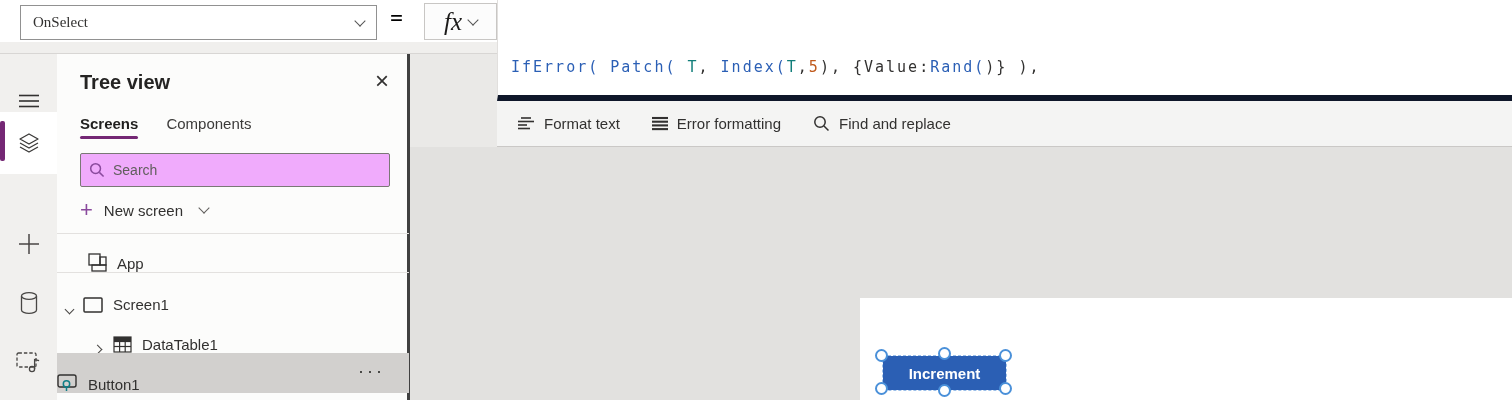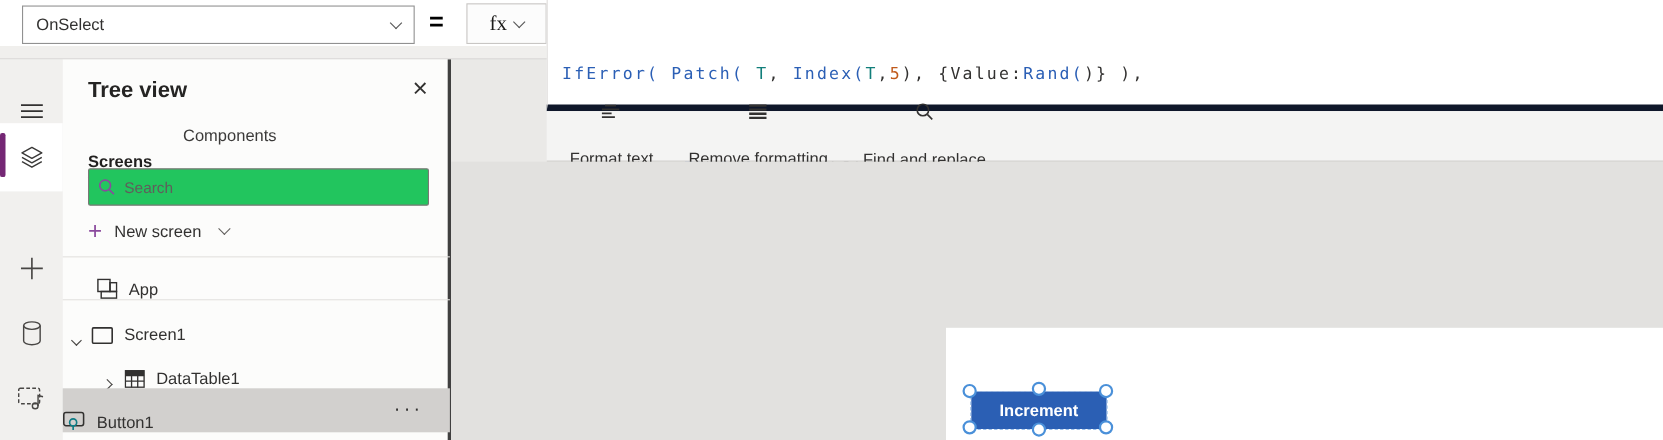--- a/index.html
+++ b/index.html
@@ -6,63 +6,63 @@
     --accent_purple:#742774; --icon_purple:#8a4a9d; --button_blue:#2b5fb4;
     --table_header_blue:#3a63b0; --selected_row_blue:#dce3f2;
     --syntax_function:#2b5fb5; --syntax_type:#117e7a; --syntax_number:#c05a1c; --syntax_plain:#323130;
   }
   *{margin:0;padding:0;box-sizing:border-box;}
   html,body{background:#fff;}
   body{font-family:"Liberation Sans","DejaVu Sans",sans-serif;color:#323130;}
   #stage{position:relative;width:1512px;height:400px;background:#eae9e7;overflow:hidden;}
 
   
-  .top-left-bar{position:absolute;left:0;top:0;width:497px;height:42px;background:#fff;}
+  .top-left-bar{position:absolute;left:0;top:0;width:497px;height:42px;background:#fff;font-family:Liberation Serif, serif;}
   .prop-dd{position:absolute;left:20px;top:5px;width:357px;height:35px;background:#fff;border:1px solid #919191;
     display:flex;align-items:center;padding:0 12px;font-size:15px;color:#323130;cursor:pointer;}
   .prop-dd .lbl{flex:1;}
   .chev{display:inline-block;width:8px;height:8px;border-right:1.4px solid #555;border-bottom:1.4px solid #555;
     transform:rotate(45deg);margin-top:-4px;}
   .chev.right{transform:rotate(-45deg);margin-top:0;}
   .equals{position:absolute;left:390px;top:6px;font-size:23px;font-weight:700;color:#000;}
   .fx-btn{position:absolute;left:424px;top:3px;width:73px;height:37px;border:1px solid #c8c6c4;background:#fcfcfc;
     display:flex;align-items:center;justify-content:center;gap:7px;cursor:pointer;}
-  .fx-glyph{font-family:"Liberation Serif","DejaVu Serif",serif;font-size:19px;color:#1b1a19;}
+  .fx-glyph{font-family:"Liberation Serif","DejaVu Serif",serif;font-style:italic;font-size:25px;color:#1b1a19;}
 
   
   .formula-editor{position:absolute;left:497px;top:0;width:1015px;height:101px;background:#fff;
     border-left:1px solid #e1dfdd;border-bottom:6px solid #0f172a;}
   .code{position:absolute;left:13px;top:5px;font-family:"DejaVu Sans Mono","Liberation Mono",monospace;
     font-size:15px;letter-spacing:2px;line-height:25px;white-space:pre;}
   .tk-fn{color:var(--syntax_function);} .tk-ty{color:var(--syntax_type);}
   .tk-nu{color:var(--syntax_number);} .tk-pl{color:var(--syntax_plain);}
 
   
   .formula-toolbar{position:absolute;left:497px;top:101px;width:1015px;height:46px;background:#f4f4f3;
     border-bottom:1px solid #cac8c6;display:flex;align-items:center;padding-left:21px;}
-  .ftb-item{display:flex;align-items:center;gap:27px;margin-right:32px;font-size:15px;color:#323130;cursor:pointer;flex-direction:column;}
+  .ftb-item{display:flex;align-items:center;gap:9px;margin-right:32px;font-size:15px;color:#323130;cursor:pointer;}
   .ftb-item svg{display:block;}
 
   
   .left-rail{position:absolute;left:0;top:54px;width:57px;height:346px;background:#f1f0ee;}
   .rail-item{position:absolute;left:0;width:57px;height:58px;display:flex;align-items:center;justify-content:center;cursor:pointer;}
   .rail-item.sel{background:#fff;}
   .rail-item.sel::before{content:"";position:absolute;left:0;top:9px;width:5px;height:40px;background:var(--accent_purple);border-radius:2px;}
   .top-strip{position:absolute;left:0;top:42px;width:497px;height:12px;background:#f0efed;border-bottom:1px solid #d8d6d4;}
 
   
   .tree-panel{position:absolute;left:57px;top:54px;width:353px;height:361px;background:#fcfcfb;border-right:3px solid #404040;}
   .tp-title{position:absolute;left:23px;top:17px;font-size:20px;font-weight:600;color:#252423;}
   .tp-close{position:absolute;right:18px;top:16px;font-size:24px;line-height:22px;color:#323130;cursor:pointer;font-weight:300;}
   .tp-tabs{position:absolute;left:23px;top:61px;display:flex;gap:28px;}
   .tp-tab{font-size:15px;color:#3b3a39;padding-bottom:7px;cursor:pointer;position:relative;}
-  .tp-tab.active{font-weight:700;color:#201f1e;margin-top:24px;}
+  .tp-tab.active{font-weight:700;color:#201f1e;}
   .tp-tab.active::after{content:"";position:absolute;left:0;right:0;bottom:0;height:3px;background:var(--accent_purple);border-radius:2px;}
   .tp-search{position:absolute;left:23px;top:99px;width:310px;height:34px;border:1px solid #7a7876;border-radius:2px;
-    background:#22c55e;display:flex;align-items:center;padding:16px 8px;gap:8px;}
+    background:#f0abfc;display:flex;align-items:center;padding:16px 8px;gap:8px;}
   .tp-search input{border:none;outline:none;flex:1;font-size:14px;color:#323130;background:transparent;
     font-family:"Liberation Sans","DejaVu Sans",sans-serif;}
   .tp-search input::placeholder{color:#605e5c;}
   .tp-newscreen{position:absolute;left:23px;top:146px;display:flex;align-items:center;gap:11px;cursor:pointer;}
   .tp-newscreen .plus{font-size:22px;font-weight:400;color:var(--icon_purple);line-height:20px;}
   .tp-newscreen .nslbl{font-size:15px;color:#323130;}
   .tp-newscreen .chev{margin-left:6px;border-color:#605e5c;}
   .tree-rows{position:absolute;left:0;top:179px;width:352px;}
   .tree-row{position:relative;height:40px;display:flex;align-items:flex-end;font-size:15px;color:#323130;cursor:pointer;}
   .tree-row.b-top{border-top:1px solid #e3e1df;}
@@ -120,21 +120,21 @@
     </div>
     <div class="ftb-item">
       <svg width="16" height="15" viewBox="0 0 16 15">
         <g stroke="#323130" stroke-width="2.1">
             <line x1="0" y1="2" x2="16" y2="2"></line>
             <line x1="0" y1="5.7" x2="16" y2="5.7"></line>
             <line x1="0" y1="9.4" x2="16" y2="9.4"></line>
             <line x1="0" y1="13.1" x2="16" y2="13.1"></line>
           </g>
       </svg>
-      <span>Remove formatting</span>
+      <span>Error formatting</span>
     </div>
     <div class="ftb-item">
       <svg width="17" height="17" viewBox="0 0 17 17">
         <circle cx="7" cy="7" r="5.2" fill="none" stroke="#323130" stroke-width="1.5"></circle>
         <line x1="11" y1="11" x2="15.5" y2="15.5" stroke="#323130" stroke-width="1.5"></line>
       </svg>
       <span>Find and replace</span>
     </div>
   </div>
 

